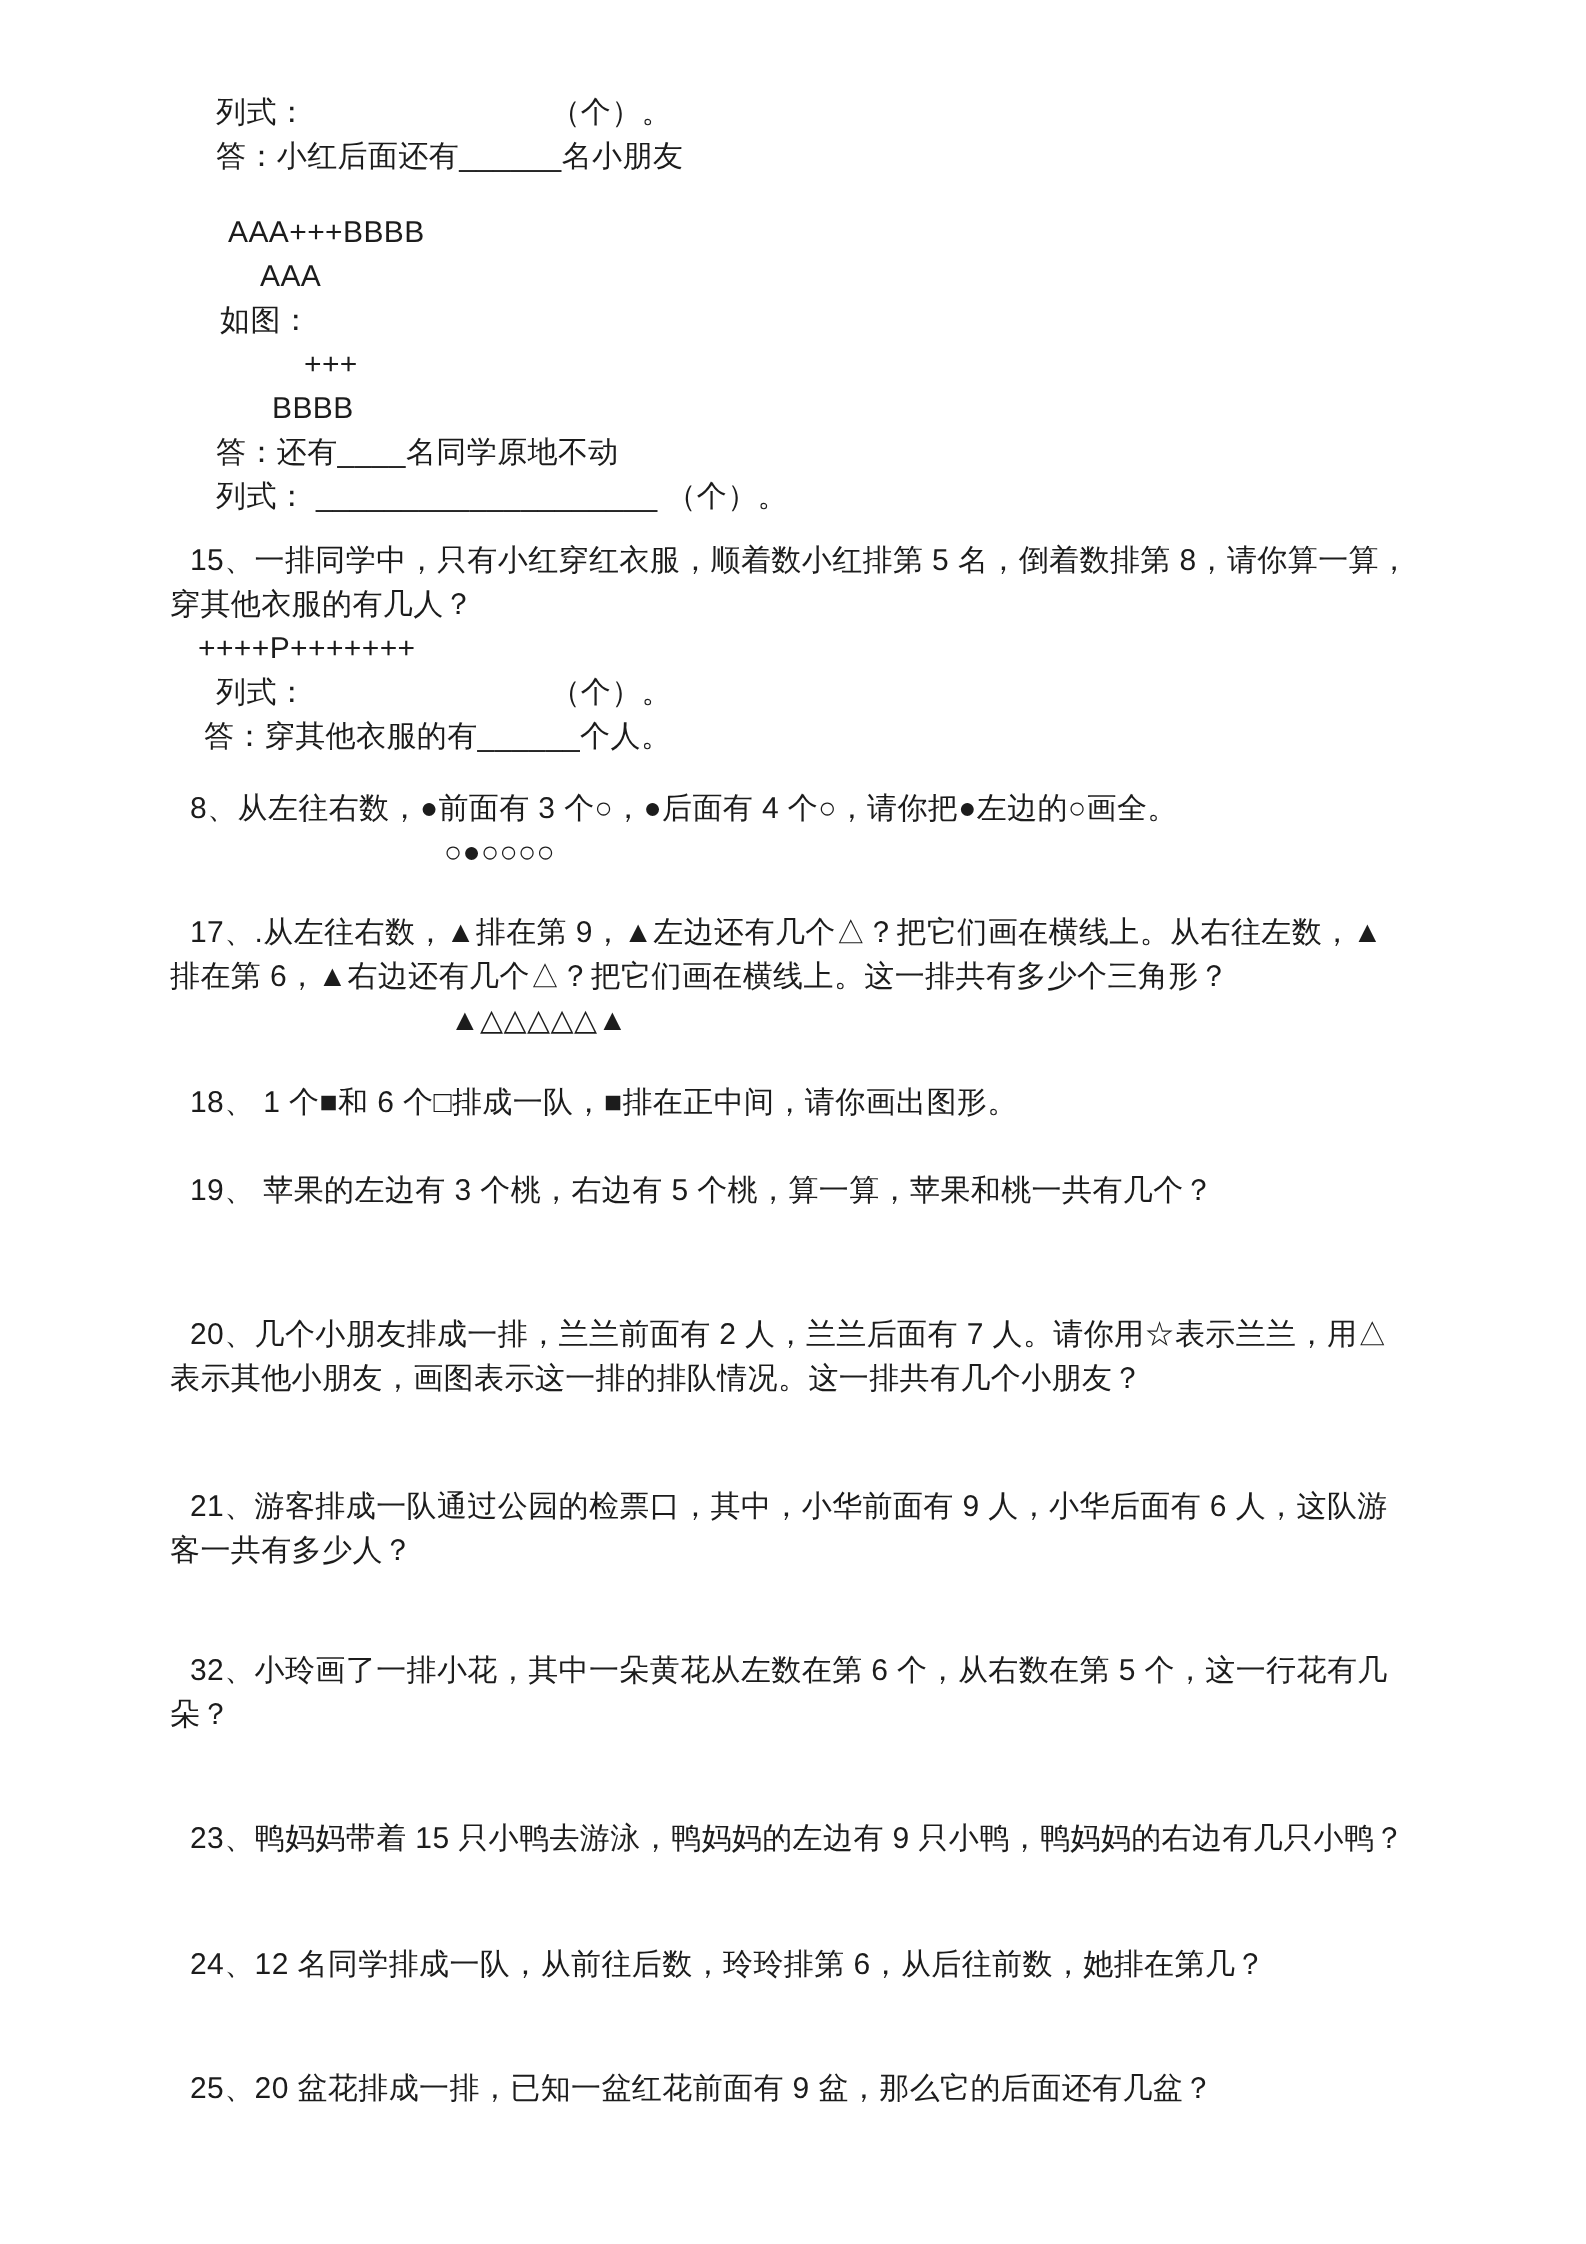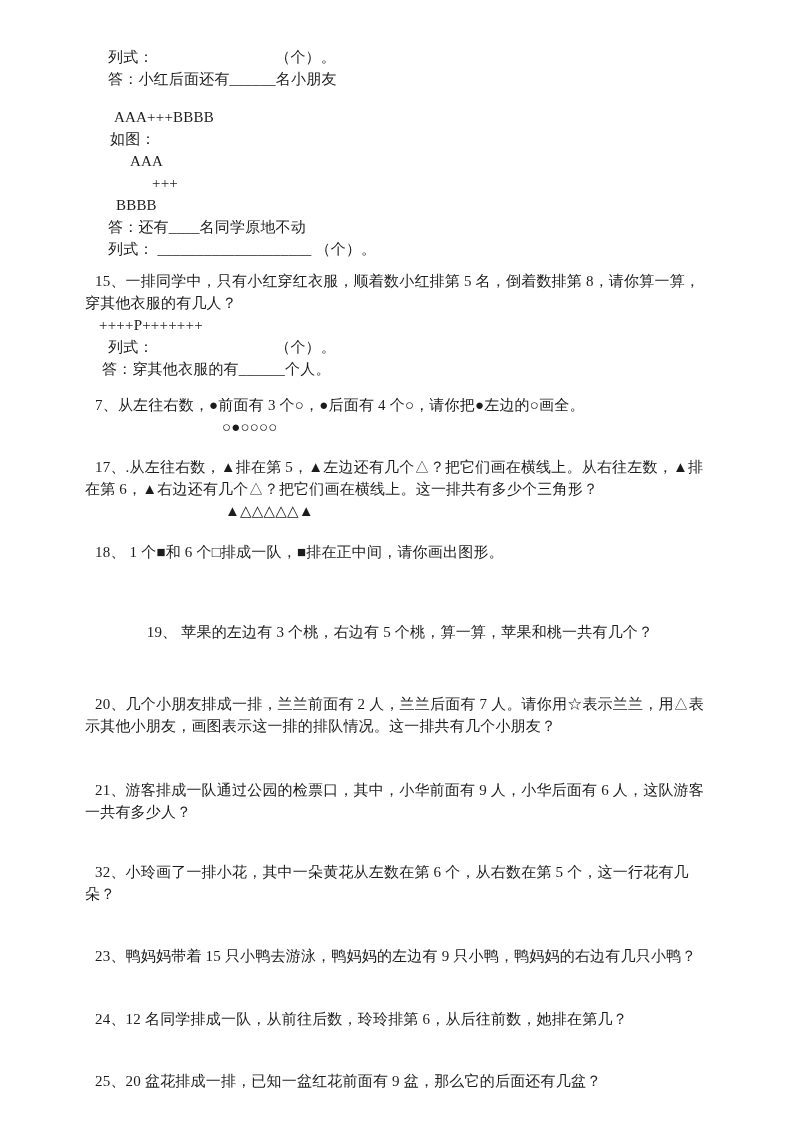--- a/index.html
+++ b/index.html
@@ -7,21 +7,21 @@
     padding: 0;
     background: #ffffff;
   }
   .page {
     position: relative;
     width: 689px;
     height: 1122px;
     margin: 0 auto;
     background: #ffffff;
     overflow: hidden;
-    font-family: Liberation Serif, serif;
+    font-family: Liberation Sans, sans-serif;
     color: #1c1c1c;
   }
   .line {
     white-space: pre-wrap;
     font-size: 15px;
     line-height: 22px;
     letter-spacing: 0.2px;
   }
   
   .para {
@@ -29,67 +29,67 @@
     padding-right: 36px;
     text-indent: 10px;
   }
   
   .ind-formula   { margin-left: 56px; }
   .ind-answer    { margin-left: 50px; }
   .ind-inline    { margin-left: 62px; margin-top: 16px; }
   .ind-rutu      { margin-left: 58px; }
   .ind-rowA      { margin-left: 78px; }
   .ind-rowPlus   { margin-left: 100px; }
-  .ind-rowB      { margin-left: 64px; }
+  .ind-rowB      { margin-left: 84px; }
   .ind-pline     { margin-left: 47px; }
   .ind-circles   { margin-left: 170px; }
   .ind-triangles { margin-left: 173px; }
 
   
   .mt-q14 { margin-top: 28px; }
   .mt-q15 { margin-top: 10px; }
   .mt-q16 { margin-top: 14px; }
   .mt-q17 { margin-top: 18px; }
   .mt-q18 { margin-top: 19px; }
-  .mt-q19 { margin-top: 58px; text-align: center; }
+  .mt-q19 { margin-top: 22px; }
   .mt-q20 { margin-top: 50px; }
   .mt-q21 { margin-top: 42px; }
   .mt-q22 { margin-top: 38px; }
   .mt-q23 { margin-top: 40px; }
   .mt-q24 { margin-top: 41px; }
   .mt-q25 { margin-top: 40px; }
 
   .page-inner { padding-top: 46px; }
 </style>
 </head>
 <body>
 
 <div class="page">
   <div class="page-inner">
 
     <div class="line ind-formula">列式：　　　　　　　　（个）。</div>
     <div class="line ind-formula">答：小红后面还有______名小朋友</div>
 
     <div class="line ind-inline">AAA+++BBBB</div>
+    <div class="line ind-rowA">AAA</div>
     <div class="line ind-rutu">如图：</div>
-    <div class="line ind-rowA">AAA</div>
     <div class="line ind-rowPlus">+++</div>
     <div class="line ind-rowB">BBBB</div>
     <div class="line ind-formula">答：还有____名同学原地不动</div>
     <div class="line ind-formula">列式： ____________________ （个）。</div>
 
     <div class="line para mt-q15">15、一排同学中，只有小红穿红衣服，顺着数小红排第 5 名，倒着数排第 8，请你算一算，穿其他衣服的有几人？</div>
     <div class="line ind-pline">++++P+++++++</div>
     <div class="line ind-formula">列式：　　　　　　　　（个）。</div>
     <div class="line ind-answer">答：穿其他衣服的有______个人。</div>
 
-    <div class="line para mt-q16">7、从左往右数，●前面有 3 个○，●后面有 4 个○，请你把●左边的○画全。</div>
+    <div class="line para mt-q16">8、从左往右数，●前面有 3 个○，●后面有 4 个○，请你把●左边的○画全。</div>
     <div class="line ind-circles">○●○○○○</div>
 
-    <div class="line para mt-q17">17、.从左往右数，▲排在第 5，▲左边还有几个△？把它们画在横线上。从右往左数，▲排在第 6，▲右边还有几个△？把它们画在横线上。这一排共有多少个三角形？</div>
+    <div class="line para mt-q17">17、.从左往右数，▲排在第 9，▲左边还有几个△？把它们画在横线上。从右往左数，▲排在第 6，▲右边还有几个△？把它们画在横线上。这一排共有多少个三角形？</div>
     <div class="line ind-triangles">▲△△△△△▲</div>
 
     <div class="line para mt-q18">18、 1 个■和 6 个□排成一队，■排在正中间，请你画出图形。</div>
 
     <div class="line para mt-q19">19、 苹果的左边有 3 个桃，右边有 5 个桃，算一算，苹果和桃一共有几个？</div>
 
     <div class="line para mt-q20">20、几个小朋友排成一排，兰兰前面有 2 人，兰兰后面有 7 人。请你用☆表示兰兰，用△表示其他小朋友，画图表示这一排的排队情况。这一排共有几个小朋友？</div>
 
     <div class="line para mt-q21">21、游客排成一队通过公园的检票口，其中，小华前面有 9 人，小华后面有 6 人，这队游客一共有多少人？</div>
 

